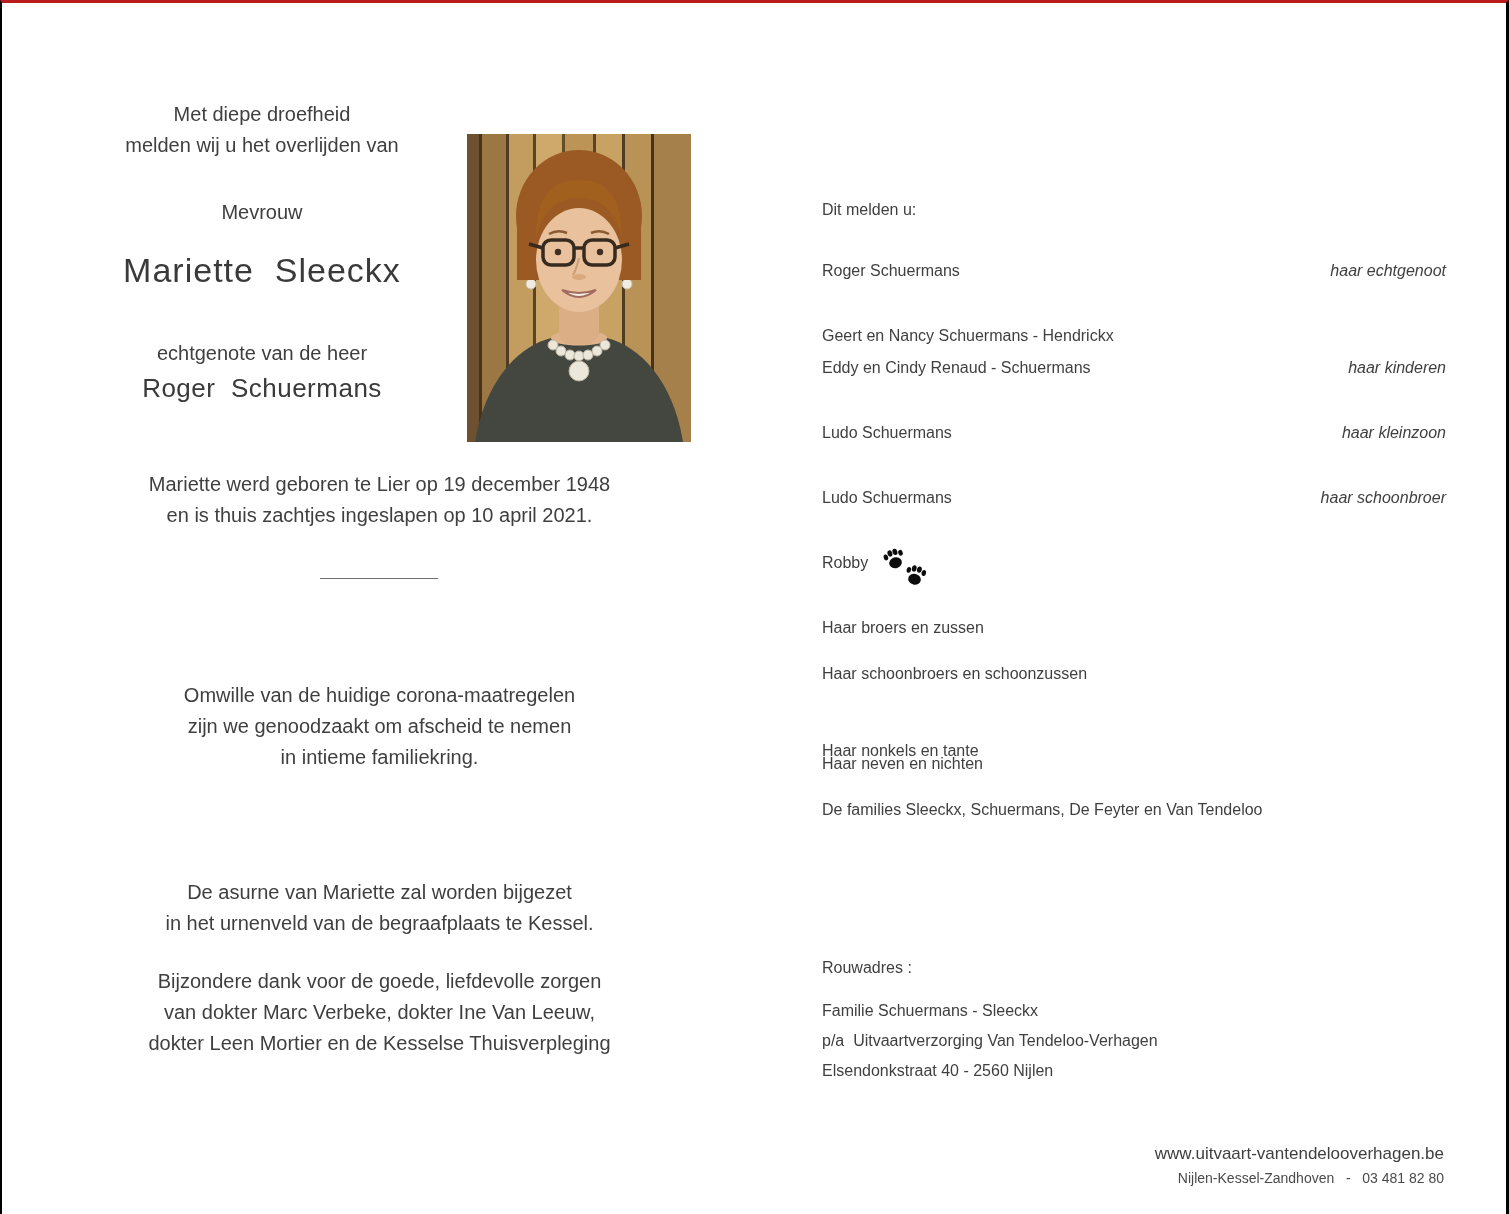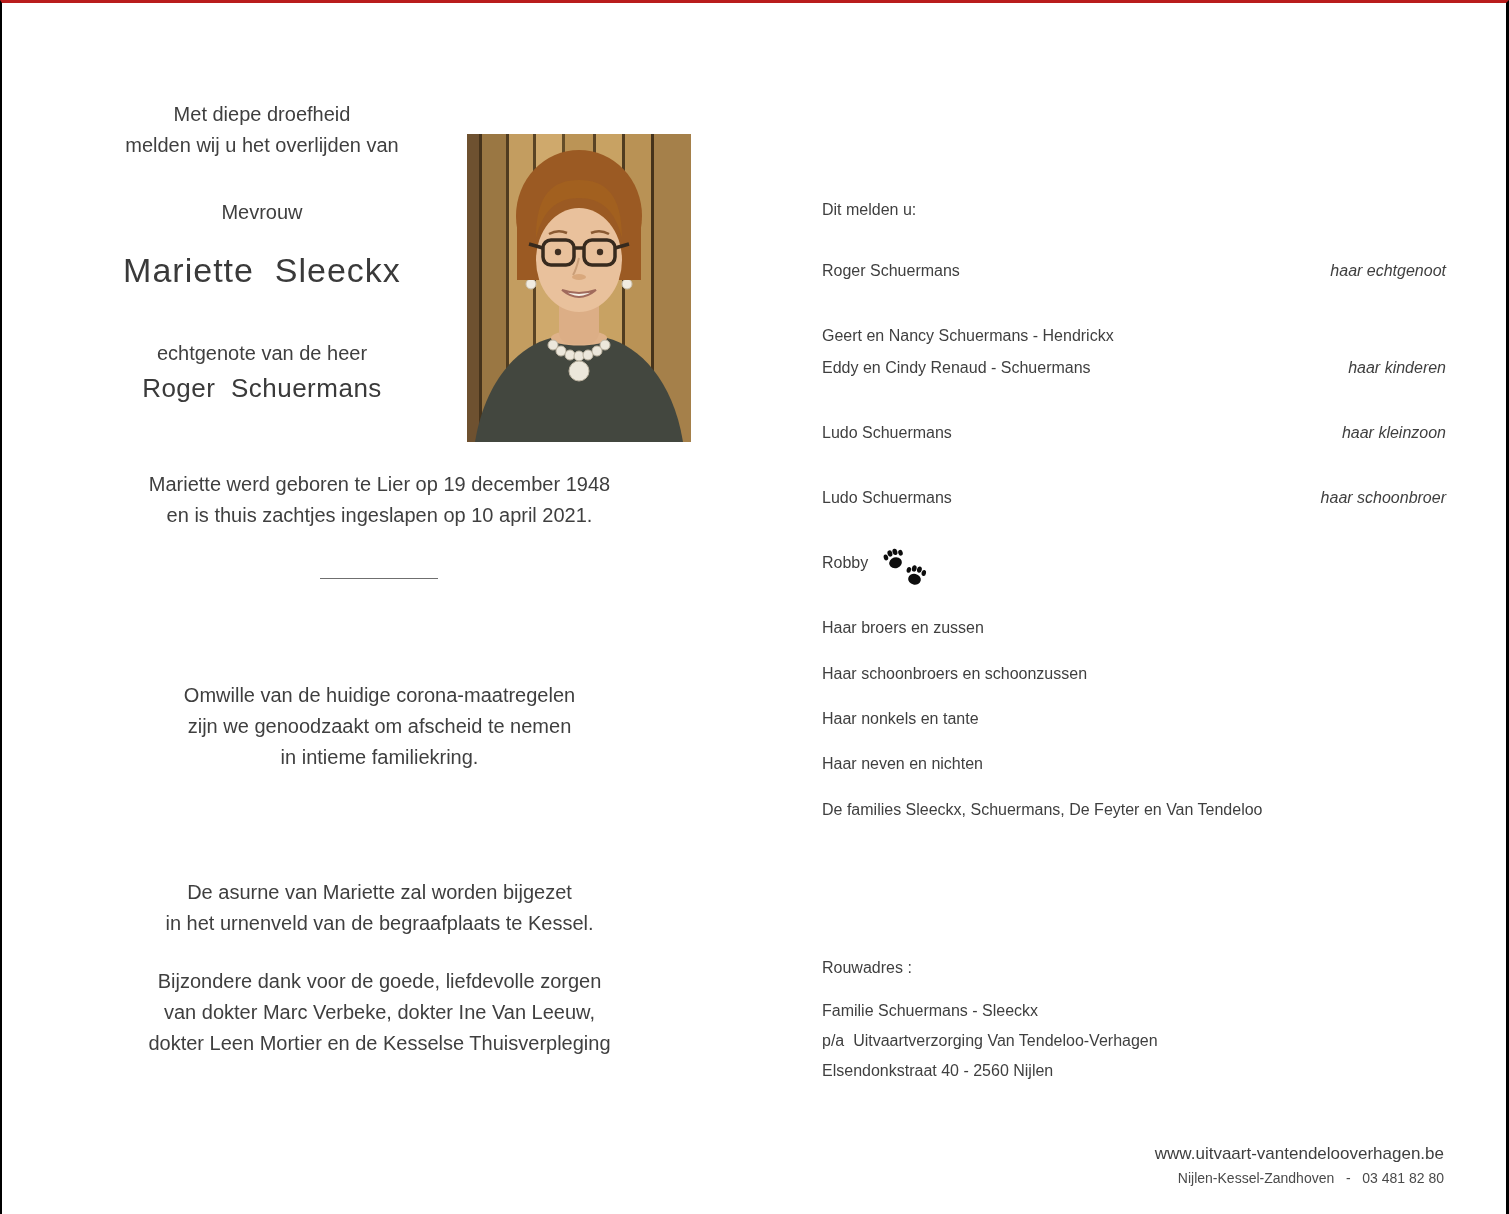--- a/index.html
+++ b/index.html
@@ -212,21 +212,21 @@
     </div>
 
     <div class="rrow" style="top:616px">
       <span class="rname">Haar broers en zussen</span>
     </div>
 
     <div class="rrow" style="top:662px">
       <span class="rname">Haar schoonbroers en schoonzussen</span>
     </div>
 
-    <div class="rrow" style="top:707px">
+    <div class="rrow" style="top:739px">
       <span class="rname">Haar nonkels en tante</span>
     </div>
 
     <div class="rrow" style="top:752px">
       <span class="rname">Haar neven en nichten</span>
     </div>
 
     <div class="rrow" style="top:798px">
       <span class="rname">De families Sleeckx, Schuermans, De Feyter en Van Tendeloo</span>
     </div>

